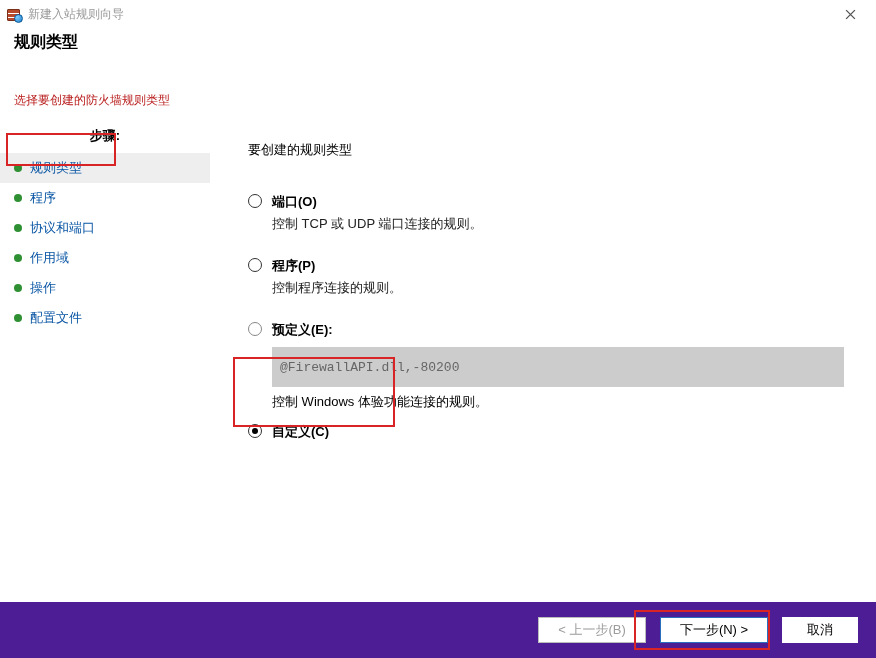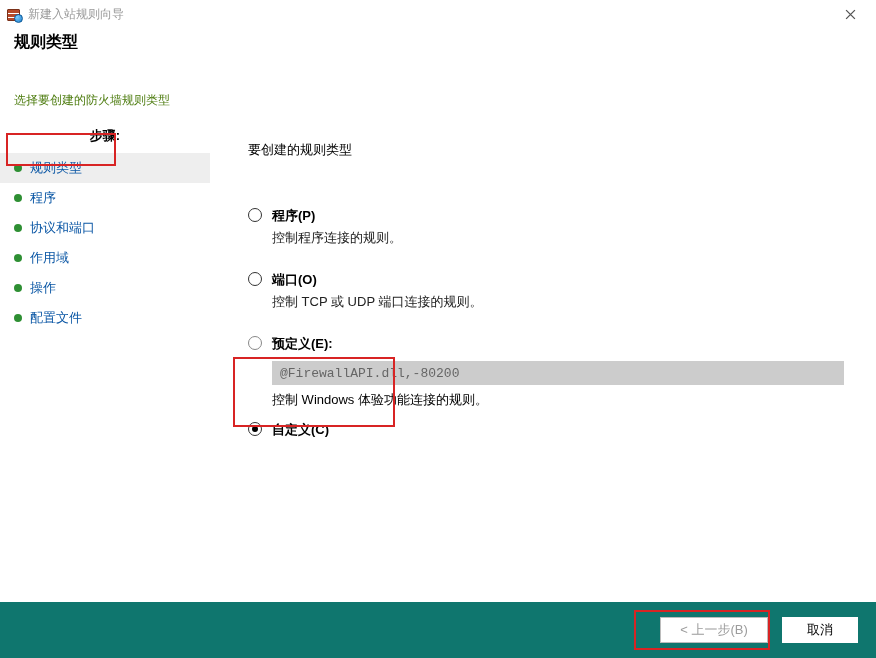--- a/index.html
+++ b/index.html
@@ -53,21 +53,21 @@
 
   
   .header {
     padding: 4px 14px 10px 14px;
   }
   .header h1 {
     font-size: 16px; font-weight: 700; color:#000;
     margin-bottom: 8px;
   }
   .header .sub {
-    font-size: 12px; color:#4d7c0f;margin-top:39px;
+    font-size: 12px; color:#b91c1c;margin-top:39px;
   }
 
   
   .body {
     display:flex;
     height: calc(658px - 28px - 52px - 56px);
   }
   .sidebar {
     width: 210px;
     padding: 8px 0 0 0;
@@ -100,21 +100,21 @@
   }
 
   .content {
     flex:1;
     padding: 22px 24px 0 38px;
     font-size: 13px;
     color:#000;
     position:relative;
   }
   .content .prompt {
-    margin-bottom: 48px;
+    margin-bottom: 34px;
   }
 
   .radio-group { }
   .opt {
     margin-bottom: 24px;
     display:flex;
     align-items:flex-start;
   }
   .opt .radio-outer {
     width:14px; height:14px; border:1px solid #333; border-radius:50%;
@@ -131,21 +131,21 @@
     font-size:13px; font-weight:700; margin-bottom:4px;
     font-family: SimSun, NSimSun, sans-serif;
   }
   .opt .opt-desc {
     font-size:13px; color:#222;
     font-family: SimSun, NSimSun, sans-serif;
   }
   .opt.predefined { margin-bottom: 3px; }
   .predef-select {
     margin: 4px 0 6px 24px;
-    width: 572px; height: 24px;
+    width: 572px; height: 40px;
     background:#ccc; color:#666;
     border:none;
     display:flex; align-items:center;
     padding: 0 8px;
     font-family: Consolas, "Courier New", monospace;
     font-size:13px;
   }
   .predef-desc {
     margin: 0 0 12px 24px;
     font-size:13px;
@@ -160,21 +160,21 @@
     pointer-events:none;
   }
 
   
   .footer {
     position:absolute; left:0; right:0; bottom:0;
     height:56px;
     display:flex; align-items:center; justify-content:flex-end;
     padding: 0 18px;
     gap: 14px;
-    background:#0f766e;
+    background:#4c1d95;
   }
   .btn {
     height:26px; min-width:108px;
     border:1px solid #bcbcbc;
     background:#fff;
     font-size:13px;
     font-family: SimSun, NSimSun, sans-serif;
     display:flex; align-items:center; justify-content:center;
     cursor:pointer;
   }
@@ -243,30 +243,30 @@
   </div>
 
   <div class="content">
     <div class="prompt">要创建的规则类型</div>
 
     <div class="radio-group">
 
       <div class="opt">
         <span class="radio-outer"></span>
         <div class="opt-body">
-          <div class="opt-title">程序(P)</div>
-          <div class="opt-desc">控制程序连接的规则。</div>
+          <div class="opt-title">端口(O)</div>
+          <div class="opt-desc">控制 TCP 或 UDP 端口连接的规则。</div>
         </div>
       </div>
 
       <div class="opt">
         <span class="radio-outer"></span>
         <div class="opt-body">
-          <div class="opt-title">端口(O)</div>
-          <div class="opt-desc">控制 TCP 或 UDP 端口连接的规则。</div>
+          <div class="opt-title">程序(P)</div>
+          <div class="opt-desc">控制程序连接的规则。</div>
         </div>
       </div>
 
       <div class="opt predefined">
         <span class="radio-outer disabled"></span>
         <div class="opt-body">
           <div class="opt-title">预定义(E):</div>
         </div>
       </div>
       <div class="predef-select">
@@ -282,20 +282,23 @@
       </div>
 
     </div>
   </div>
 </div>
 
 <div class="footer">
   <div class="btn disabled">
     <span>&lt; 上一步(B)</span>
   </div>
+  <div class="btn primary">
+    <span>下一步(N) &gt;</span>
+  </div>
   <div class="btn cancel">
     <span>取消</span>
   </div>
 </div>
 
 <div class="hi-box-step"></div>
 <div class="hi-box-custom"></div>
 <div class="hi-box-next"></div>
 
 </body></html>

